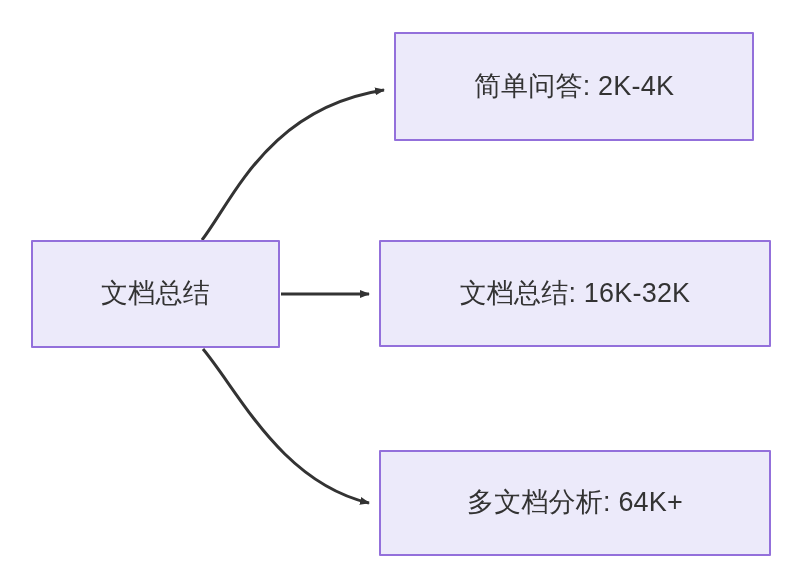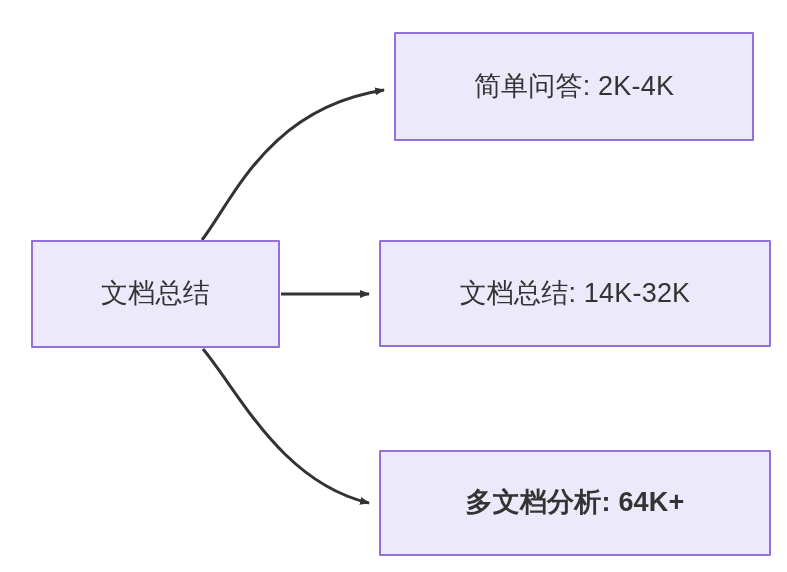--- a/index.html
+++ b/index.html
@@ -39,21 +39,21 @@
     left: 0;
     top: 0;
     width: 787px;
     height: 572px;
     pointer-events: none;
   }
   
   #node-source { left: 31px;  top: 240px; width: 249px; height: 108px; }
   #node-simple { left: 394px; top: 32px;  width: 360px; height: 109px; }
   #node-doc    { left: 379px; top: 240px; width: 392px; height: 107px; }
-  #node-multi  { left: 379px; top: 450px; width: 392px; height: 106px; font-weight: bold; }
+  #node-multi  { left: 379px; top: 450px; width: 392px; height: 106px; }
 </style>
 </head>
 <body>
 
 <div id="canvas">
 
   <svg id="edges" viewBox="0 0 787 572" xmlns="http://www.w3.org/2000/svg">
     <defs>
       <marker id="arrowhead" markerWidth="10" markerHeight="8" refX="9" refY="4" orient="auto" markerUnits="userSpaceOnUse">
         <path d="M0,0 L10,4 L0,8 z" fill="#333333"></path>
@@ -69,20 +69,20 @@
 
   <div class="node" id="node-source">
     <span class="node-label">文档总结</span>
   </div>
 
   <div class="node" id="node-simple">
     <span class="node-label">简单问答: 2K-4K</span>
   </div>
 
   <div class="node" id="node-doc">
-    <span class="node-label">文档总结: 14K-32K</span>
+    <span class="node-label">文档总结: 16K-32K</span>
   </div>
 
   <div class="node" id="node-multi">
     <span class="node-label">多文档分析: 64K+</span>
   </div>
 
 </div>
 
 </body></html>

